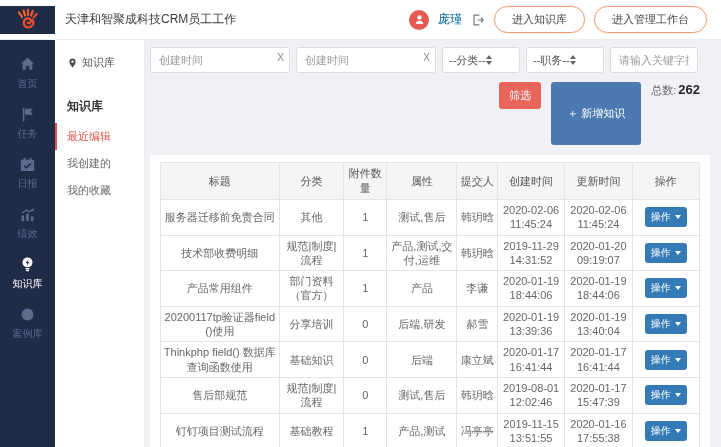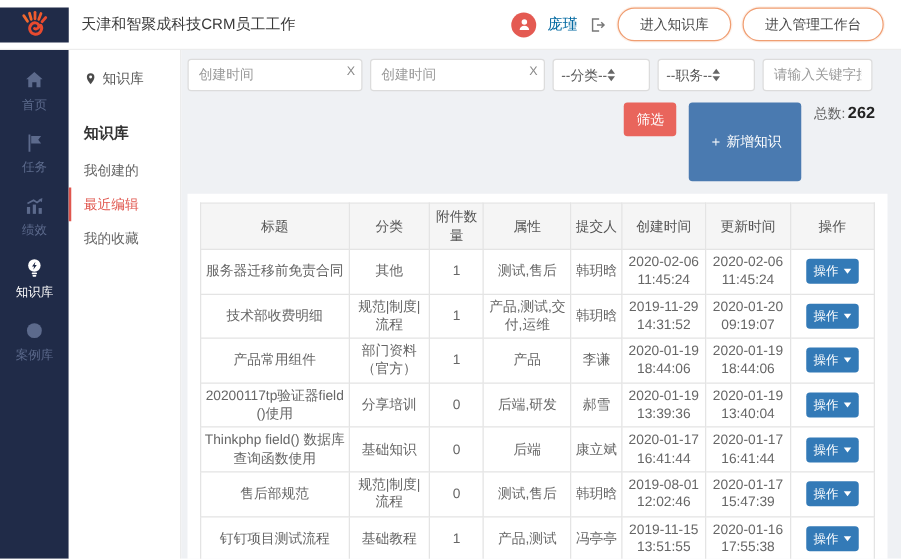--- a/index.html
+++ b/index.html
@@ -113,20 +113,29 @@
       </div>
       <div class="rail-item">
         <svg viewBox="0 0 16 16">
             <path d="M3.6 1.5h1.4v13H3.6Z"></path>
             <path d="M5.6 2.6h7.5L10.9 5.4l2.2 2.8H5.6Z"></path>
           </svg>
         <span>任务</span>
       </div>
       <div class="rail-item">
         <svg viewBox="0 0 16 16">
+            <rect x="4.3" y="1.6" width="1.6" height="3" rx=".6"></rect>
+            <rect x="10.1" y="1.6" width="1.6" height="3" rx=".6"></rect>
+            <path d="M2.4 3.6h11.2a.7.7 0 0 1 .7.7v9a.7.7 0 0 1-.7.7H2.4a.7.7 0 0 1-.7-.7v-9a.7.7 0 0 1 .7-.7Z"></path>
+            <path d="M5 9.2l2 2 4-4" fill="none" stroke="#202b48" stroke-width="1.4"></path>
+          </svg>
+        <span>日报</span>
+      </div>
+      <div class="rail-item">
+        <svg viewBox="0 0 16 16">
             <rect x="2.4" y="9" width="2.4" height="5.2"></rect>
             <rect x="6.8" y="7.2" width="2.4" height="7"></rect>
             <rect x="11.2" y="9.8" width="2.4" height="4.4"></rect>
             <path d="M2.8 6.4 7.4 3.9l2.6 1.7 3.4-2.4" fill="none" stroke="currentColor" stroke-width="1.3"></path>
             <path d="M14 2.2l-.4 3.2-2.4-1.9Z"></path>
           </svg>
         <span>绩效</span>
       </div>
       <div class="rail-item active">
         <svg viewBox="0 0 16 16">
@@ -147,22 +156,22 @@
 
     <aside class="sidebar">
       <div class="crumb">
         <svg viewBox="0 0 16 16" fill="#4a4a4a">
             <path d="M8 1.6a4.4 4.4 0 0 1 4.4 4.4C12.4 9.6 8 14.4 8 14.4S3.6 9.6 3.6 6A4.4 4.4 0 0 1 8 1.6Z"></path>
             <circle cx="8" cy="5.9" r="1.7" fill="#fff"></circle>
           </svg>
         <span>知识库</span>
       </div>
       <div class="side-section">知识库</div>
+      <div class="side-item active">最近编辑</div>
       <div class="side-item">我创建的</div>
-      <div class="side-item active">最近编辑</div>
       <div class="side-item">我的收藏</div>
     </aside>
 
     <main class="main">
 
       <div class="filters">
         <span class="input-wrap">
           <input class="text-input w-date" placeholder="创建时间" style="">
           <span class="clear-x">X</span>
         </span>

